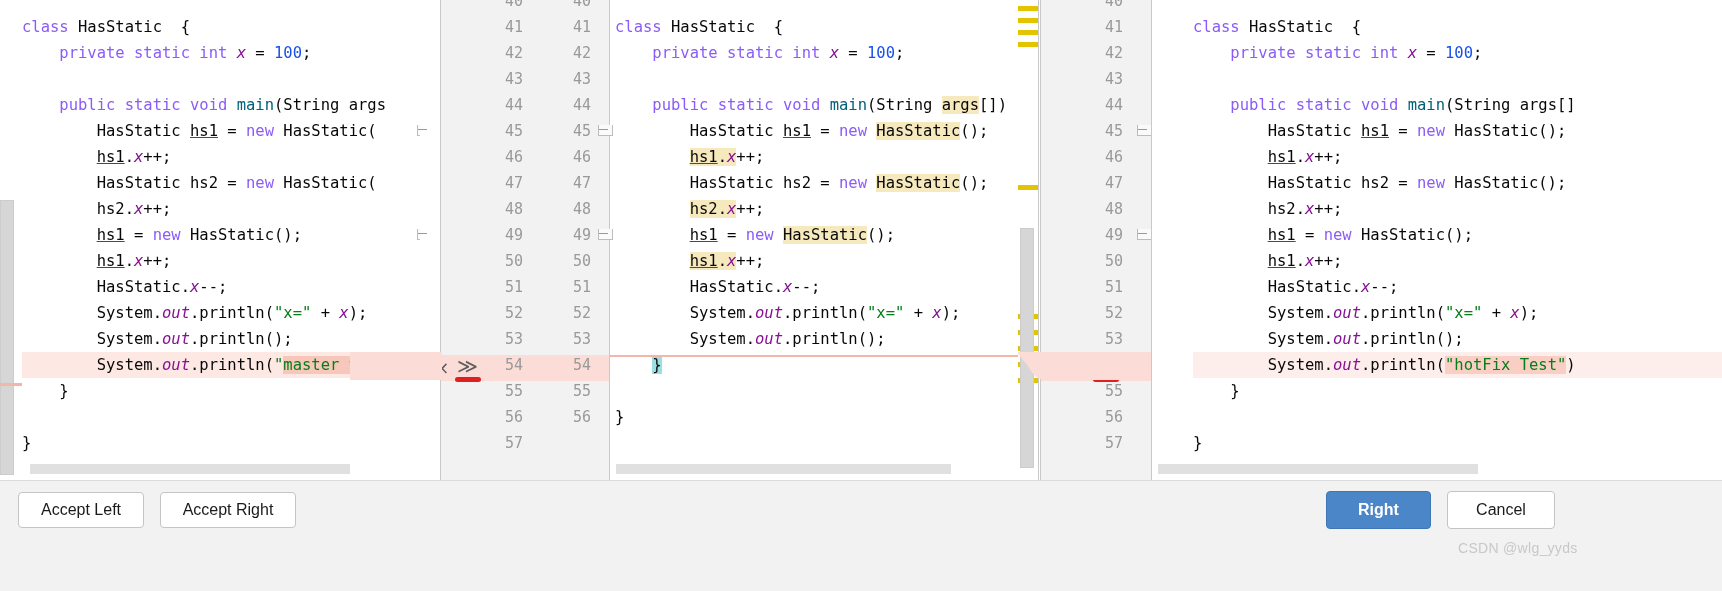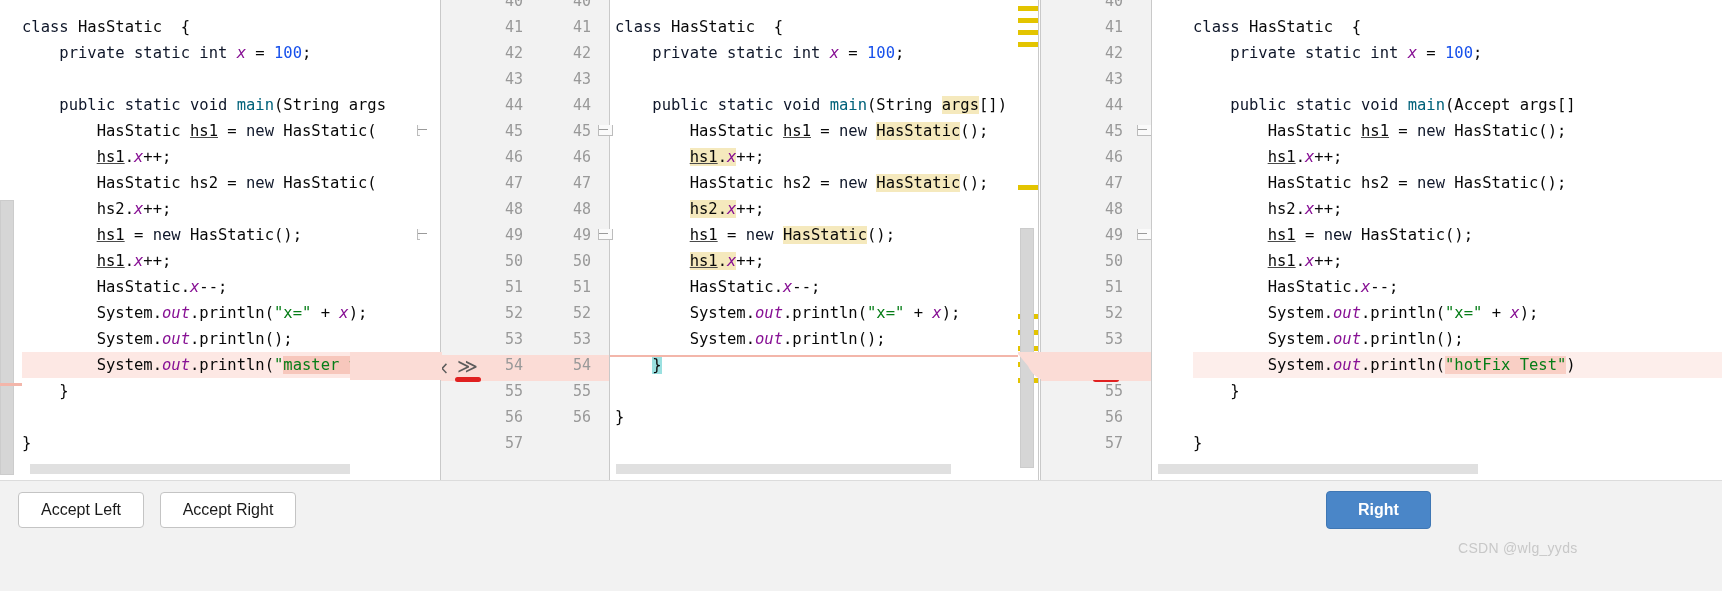--- a/index.html
+++ b/index.html
@@ -25,21 +25,21 @@
     font-size:15.5px;
     white-space:pre;
     color:#080808;
     position:relative;
   }
   .pane-left  .code { padding-left:22px; }
   .pane-center .code{ padding-left:5px; }
   .pane-right .code { padding-left:41px; }
 
   
-  .kw   { color:#0f172a; }
+  .kw   { color:#8b5cf6; }
   .num  { color:#1750eb; }
   .str  { color:#067d17; }
   .fld  { color:#871094; font-style:italic; }
   .meth { color:#00627a; }
   .type { color:#080808; }
   .var-u{ text-decoration:underline; text-decoration-color:#4a4a4a; }
 
   .hl-id   { background:#f5e9bd; }
   .hl-cyan { background:#9ae0e0; }
   .hl-strs { background:#f7c7bc; }
@@ -335,21 +335,21 @@
       <path d="M0,0 L140,0 L140,28 L28,28 C20,28 14,22 10,14 L0,2 Z" fill="#fbdcd6"></path>
     </svg>
     <div class="reddot" style="left:1155px; top:377px;"></div>
 
     <div class="vdiv" style="left:1151px;"></div>
     <div class="pane pane-right">
       <div class="code" id="right-code">
           <div class="ln" style="margin-top: 14px;"><span class="kw">class </span><span class="type">HasStatic</span><span class="type">  {</span></div>
           <div class="ln" style="margin-top: 0px;"><span>    </span><span class="kw">private static int </span><span class="fld">x</span><span class="type"> = </span><span class="num">100</span><span class="type">;</span></div>
           <div class="ln" style="margin-top: 0px;">&nbsp;</div>
-          <div class="ln" style="margin-top: 0px;"><span>    </span><span class="kw">public static void </span><span class="meth">main</span><span class="type">(</span><span class="type">Accept args[]</span></div>
+          <div class="ln" style="margin-top: 0px;"><span>    </span><span class="kw">public static void </span><span class="meth">main</span><span class="type">(</span><span class="type">String args[]</span></div>
           <div class="ln" style="margin-top: 0px;"><span>        </span><span class="type">HasStatic </span><span class="var-u">hs1</span><span class="type"> = </span><span class="kw">new </span><span class="type">HasStatic();</span></div>
           <div class="ln" style="margin-top: 0px;"><span>        </span><span class="var-u">hs1</span><span class="type">.</span><span class="fld">x</span><span class="type">++;</span></div>
           <div class="ln" style="margin-top: 0px;"><span>        </span><span class="type">HasStatic hs2 = </span><span class="kw">new </span><span class="type">HasStatic();</span></div>
           <div class="ln" style="margin-top: 0px;"><span>        </span><span class="type">hs2.</span><span class="fld">x</span><span class="type">++;</span></div>
           <div class="ln" style="margin-top: 0px;"><span>        </span><span class="var-u">hs1</span><span class="type"> = </span><span class="kw">new </span><span class="type">HasStatic();</span></div>
           <div class="ln" style="margin-top: 0px;"><span>        </span><span class="var-u">hs1</span><span class="type">.</span><span class="fld">x</span><span class="type">++;</span></div>
           <div class="ln" style="margin-top: 0px;"><span>        </span><span class="type">HasStatic.</span><span class="fld">x</span><span class="type">--;</span></div>
           <div class="ln" style="margin-top: 0px;"><span>        </span><span class="type">System.</span><span class="fld">out</span><span class="type">.println(</span><span class="str">"x="</span><span class="type"> + </span><span class="fld">x</span><span class="type">);</span></div>
           <div class="ln" style="margin-top: 0px;"><span>        </span><span class="type">System.</span><span class="fld">out</span><span class="type">.println();</span></div>
           <div class="ln conf-row-right" style="margin-top: 0px;"><span>        </span><span class="type">System.</span><span class="fld">out</span><span class="type">.println(</span><span class="str hl-strs2">"hotFix Test"</span><span class="type">)</span></div>
@@ -361,16 +361,17 @@
 
     <div class="hsb-thumb" style="left:1158px; top:464px; width:320px;"></div>
 
   </div>
 
   <div class="bottombar"></div>
 
   <button class="btn btn-plain" id="accept-right">Accept Right</button>
   <button class="btn btn-plain" id="accept-left">Accept Left</button>
   <button class="btn btn-primary" id="apply-btn">Right</button>
+  <button class="btn btn-plain" id="cancel-btn">Cancel</button>
 
   <div class="watermark">CSDN @wlg_yyds</div>
 
 </div>
 
 </body></html>

